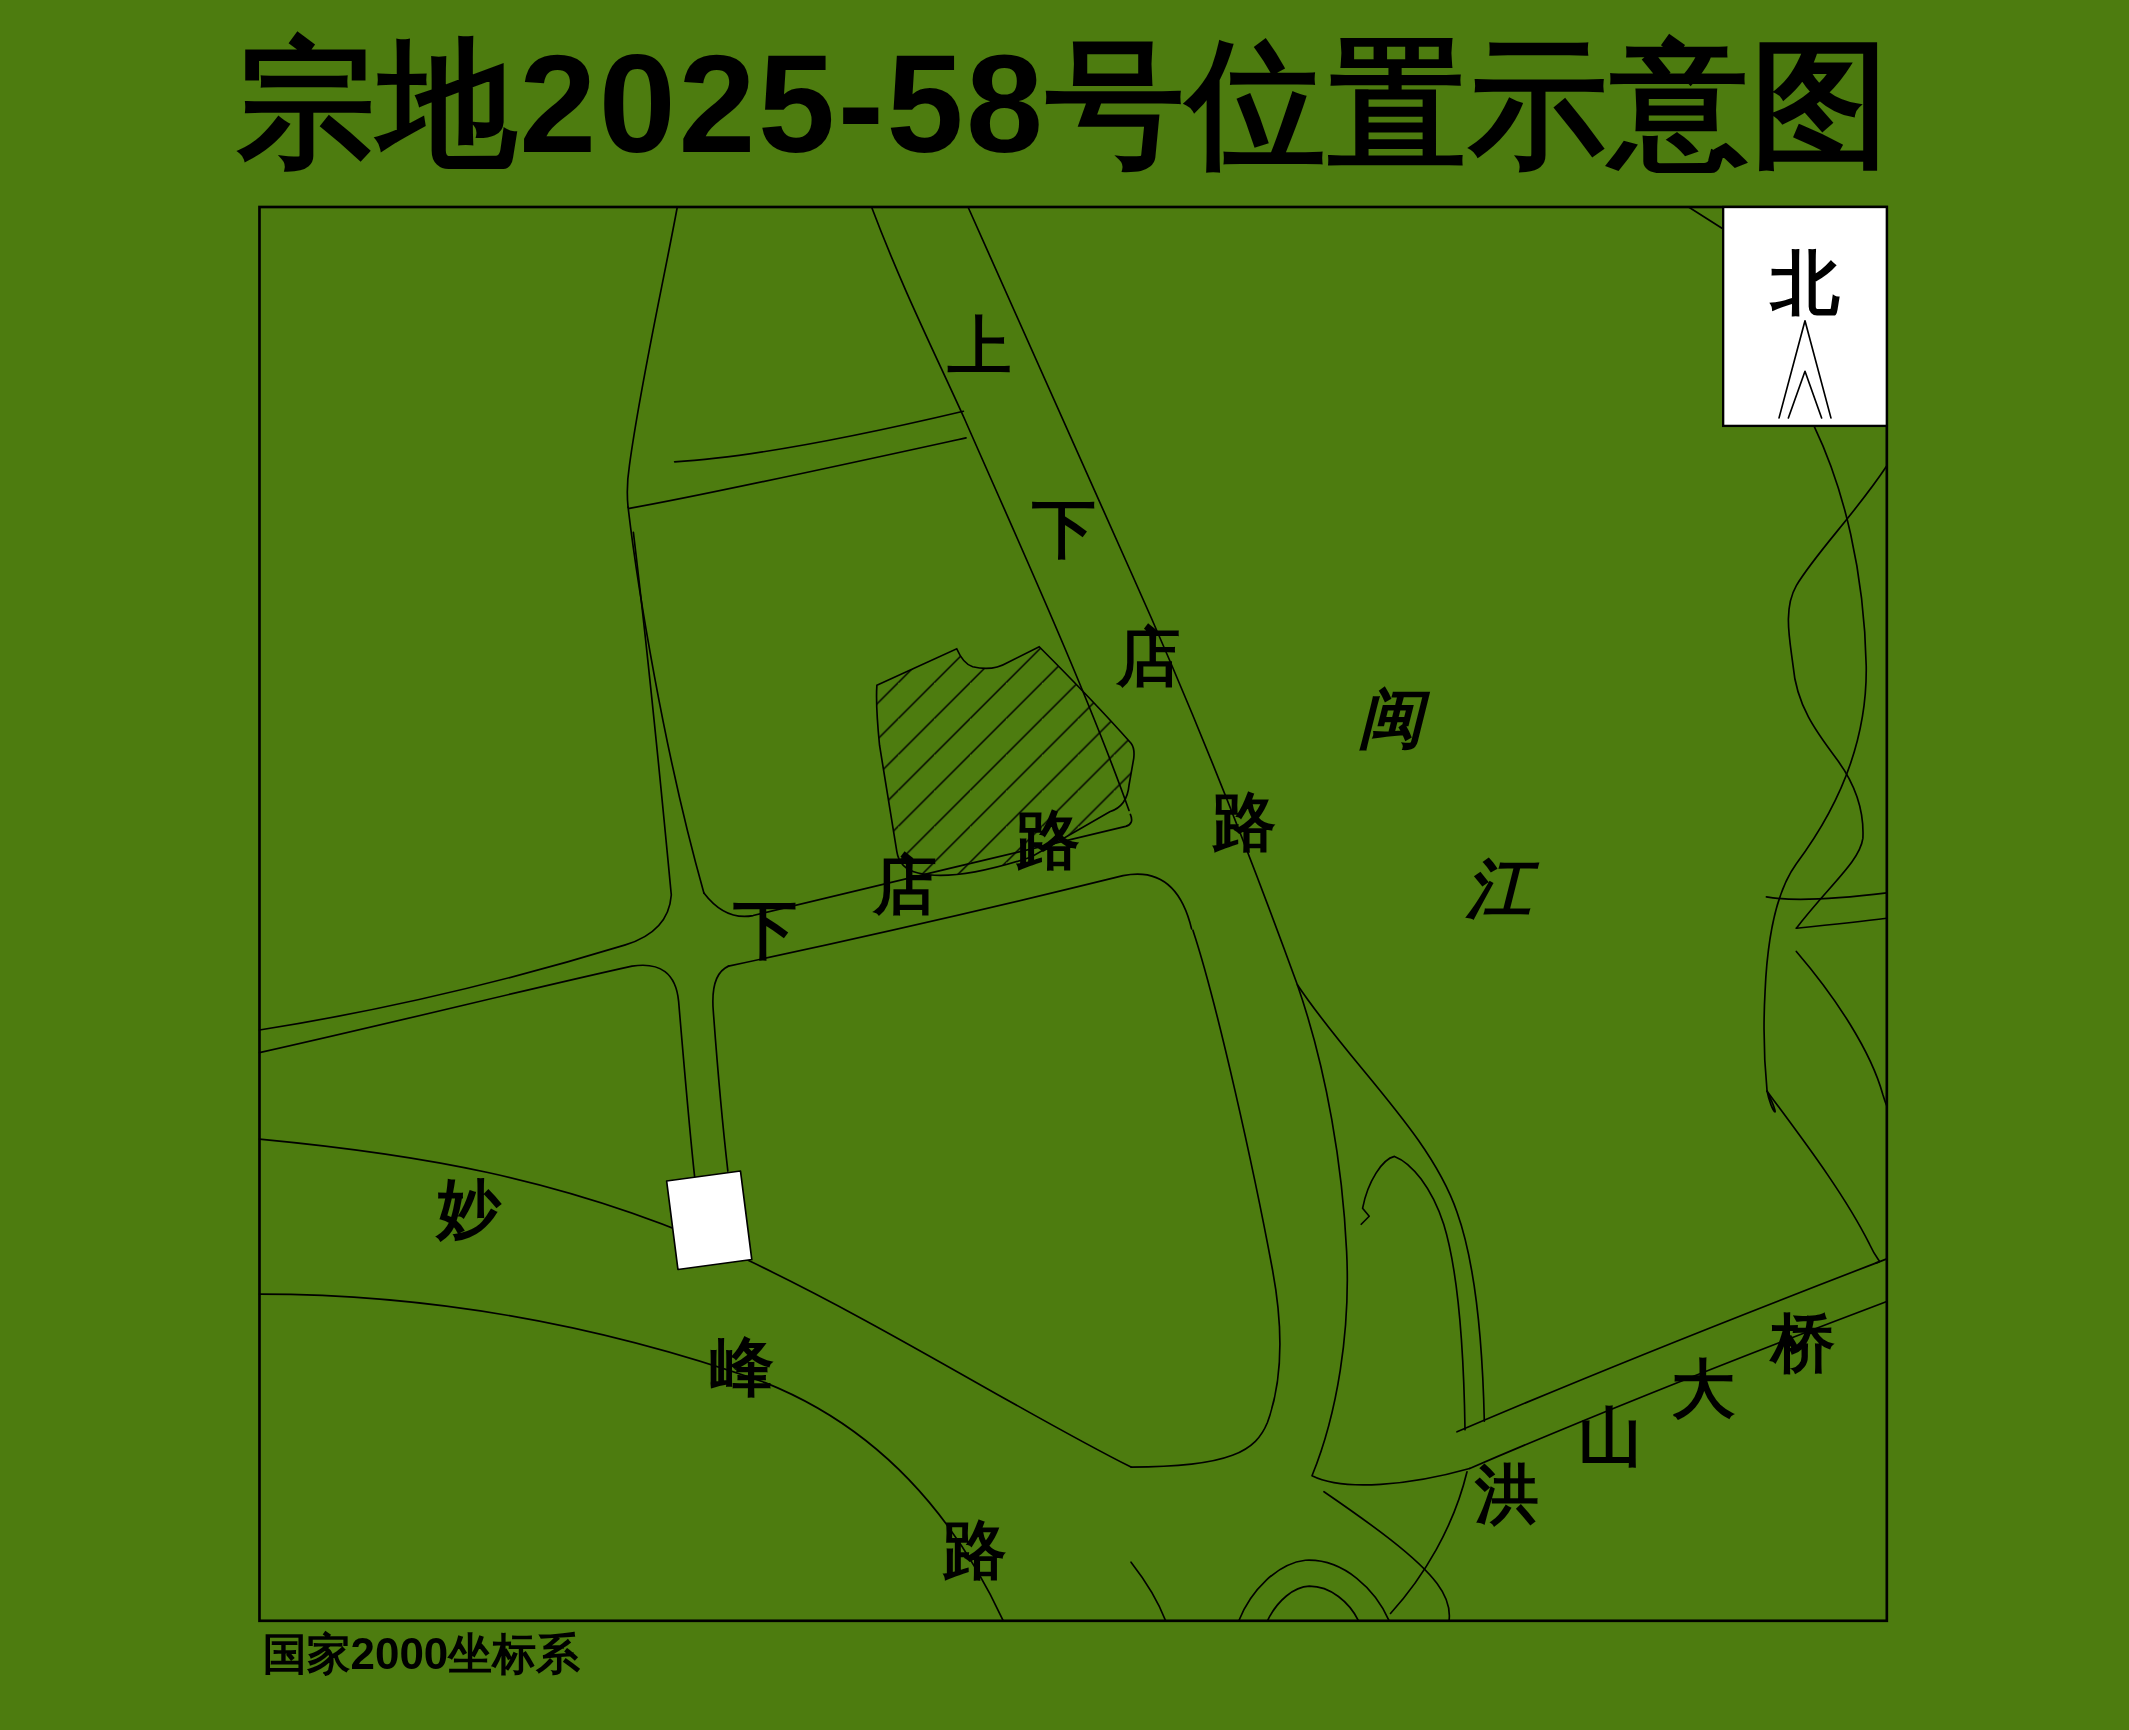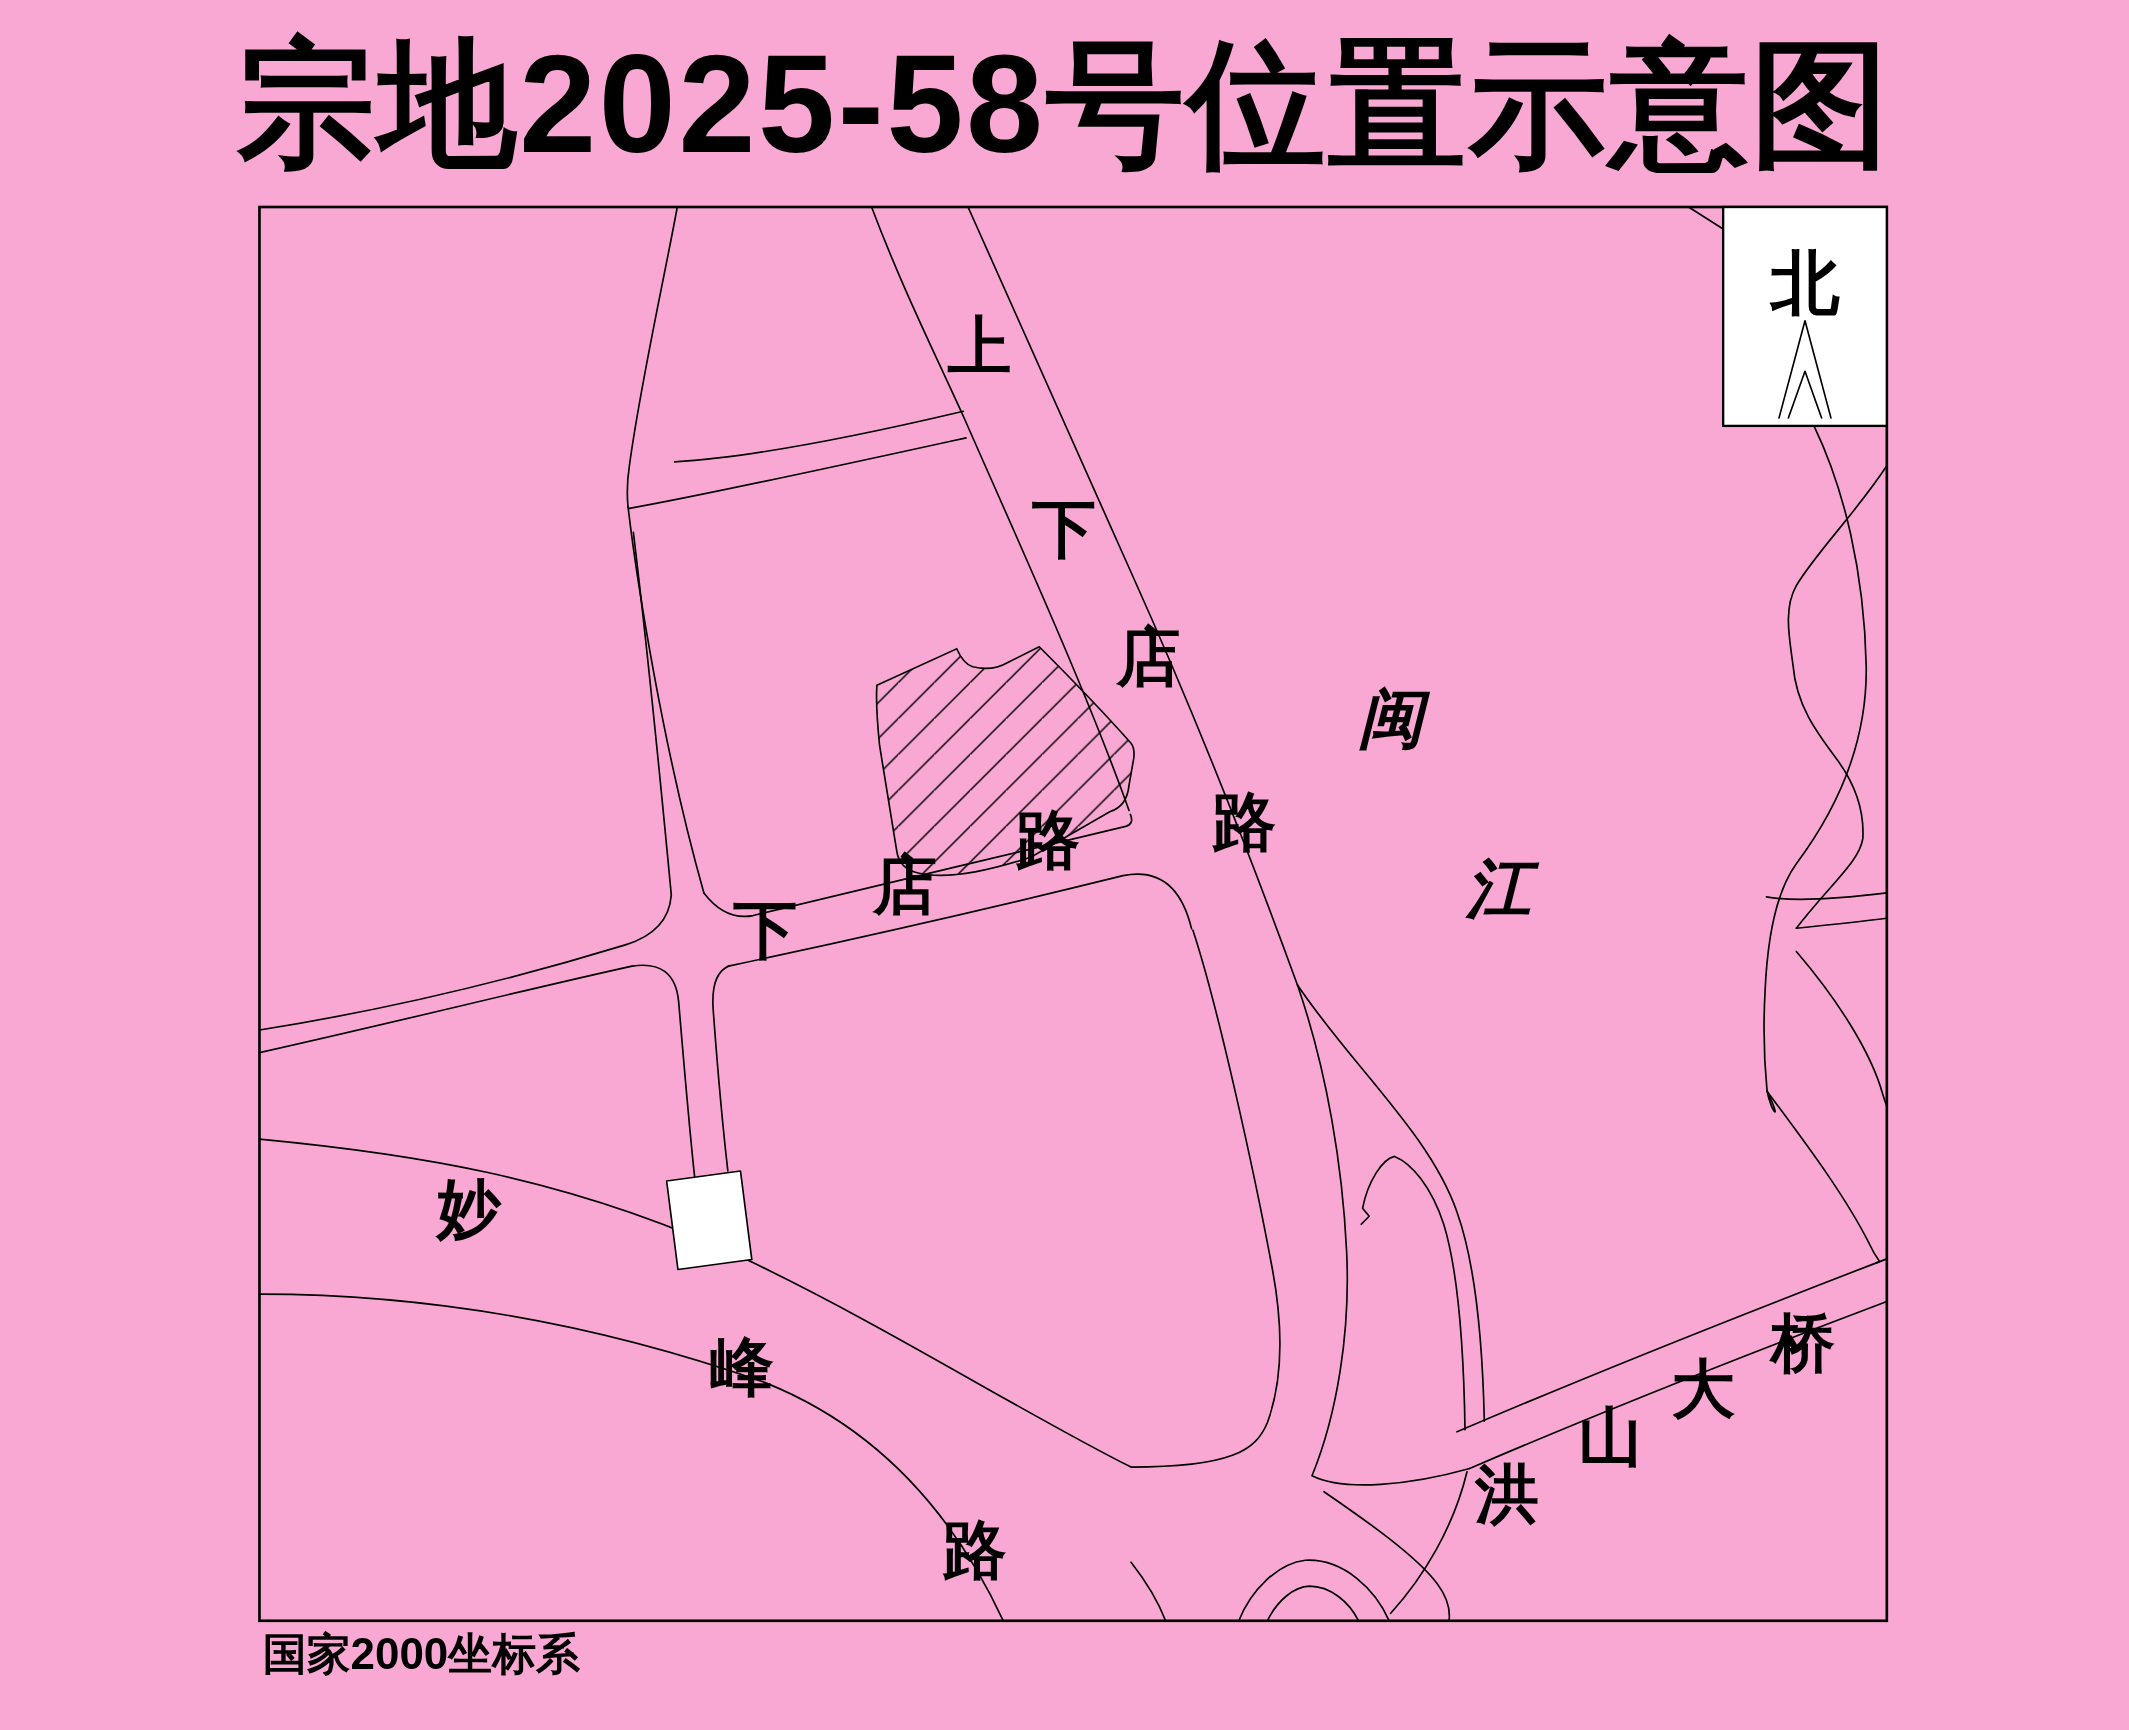--- a/index.html
+++ b/index.html
@@ -1,16 +1,16 @@
 <!DOCTYPE html>
 <html style="font-size:10.6px"><head>
 <meta charset="utf-8">
 <style>
   html,body{margin:0;padding:0;background:#ffffff;}
-  .page{position:relative;width:2129px;height:1730px;background:#f9a8d4;overflow:hidden;
+  .page{position:relative;width:2129px;height:1730px;background:#4d7c0f;overflow:hidden;
         font-family:"Liberation Sans",sans-serif;}
   svg{position:absolute;left:0;top:0;}
   .ln{fill:none;stroke:#000;stroke-width:2.5;stroke-linecap:round;stroke-linejoin:round;}
   .frame{fill:none;stroke:#000;stroke-width:4;}
   .nbox{fill:#fff;stroke:#000;stroke-width:3.5;}
   .white{fill:#fff;stroke:#000;stroke-width:2.5;stroke-linejoin:round;}
   .title-text{font-size:208px;font-weight:bold;fill:#000;letter-spacing:4px;}
   .road-label{font-size:96px;font-weight:bold;fill:#000;}
   .river-label{font-size:98px;font-weight:bold;font-style:italic;fill:#000;
                font-family:"DejaVu Serif","Liberation Serif",serif;}

